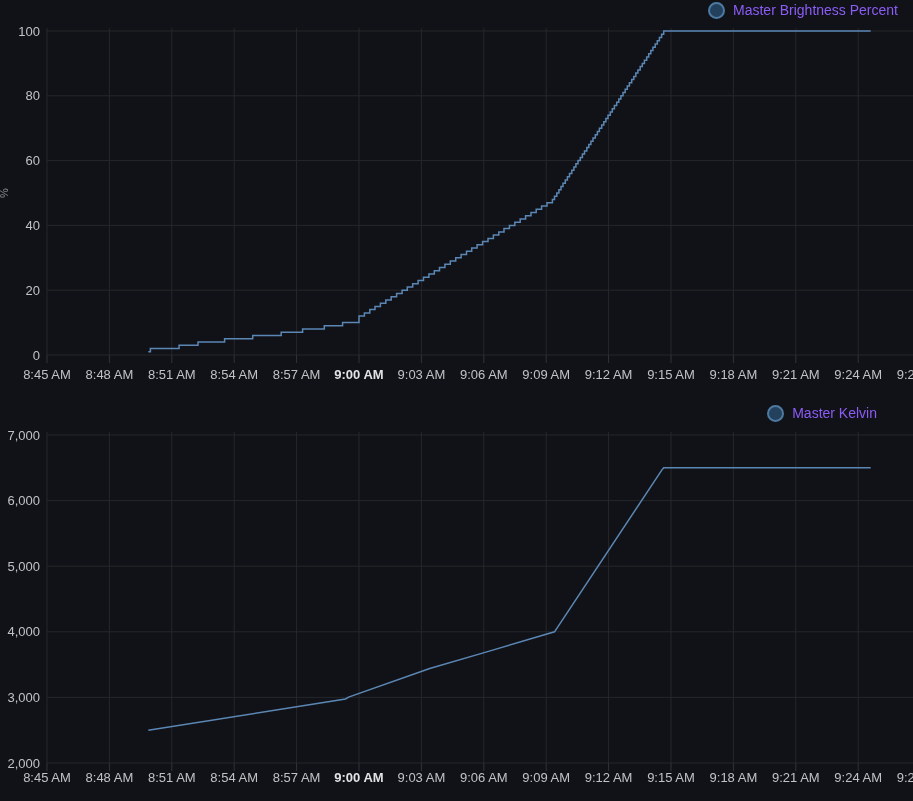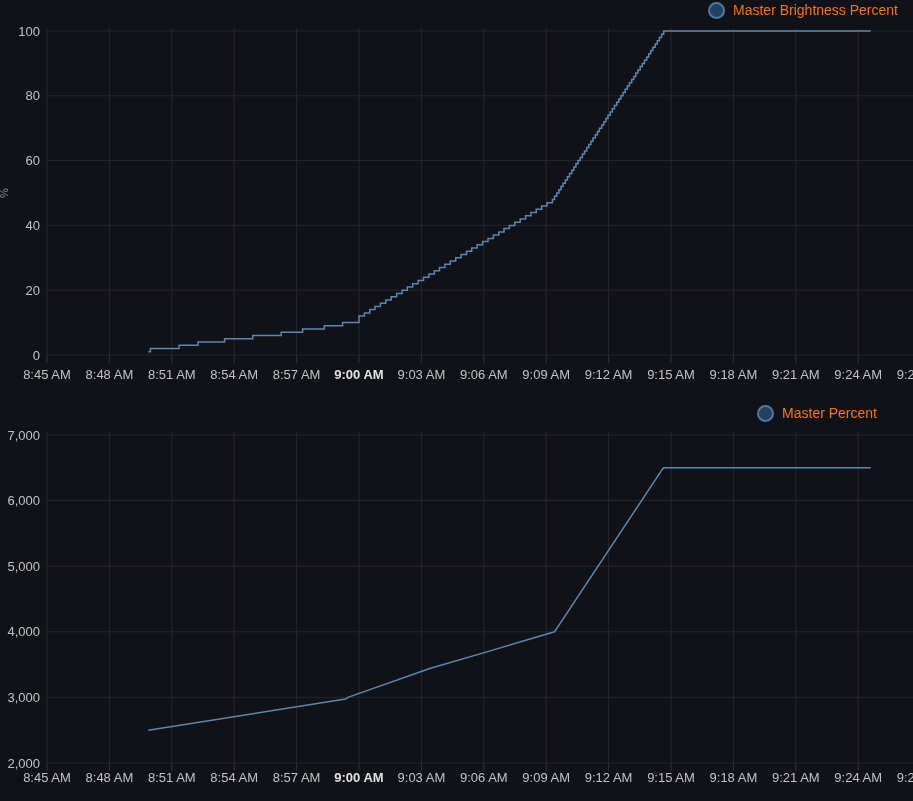--- a/index.html
+++ b/index.html
@@ -6,21 +6,21 @@
   .page{position:relative;width:913px;height:801px;background:#111217;overflow:hidden;
         font-family:"Liberation Sans",sans-serif;}
   .chart-svg{position:absolute;left:0;display:block;}
   #chart-0{top:0;}
   #chart-1{top:390px;}
   .legend{position:absolute;display:flex;align-items:center;gap:8px;height:17px;}
   .legend-0{top:2px;right:15px;}
   .legend-1{top:405px;right:36px;}
   .legend-dot{width:13px;height:13px;border-radius:50%;background:#23405c;border:2px solid #4d7aa3;
               box-sizing:content-box;}
-  .legend-label{color:#f97316;font-size:14px;line-height:17px;white-space:nowrap;}
+  .legend-label{color:#8b5cf6;font-size:14px;line-height:17px;white-space:nowrap;}
   text{font-family:"Liberation Sans",sans-serif;}
 </style>
 </head>
 <body>
 
 <div class="page" style="background: rgb(17, 18, 23);">
 
   <div class="legend legend-0">
     <span class="legend-dot" style="background: rgb(35, 64, 92); border-color: rgb(77, 122, 163);"></span>
     <span class="legend-label">Master Brightness Percent</span>
@@ -89,21 +89,21 @@
         <text x="40" y="165.1" text-anchor="end" font-size="13" fill="#c0c2c5">60</text>
         <text x="40" y="100.3" text-anchor="end" font-size="13" fill="#c0c2c5">80</text>
         <text x="40" y="35.5" text-anchor="end" font-size="13" fill="#c0c2c5">100</text>
         <text x="8" y="193" text-anchor="middle" font-size="11" fill="#8e9094" transform="rotate(-90 8 193)">%</text>
       </g>
       <path d="M148.3 351.8L150.4 351.8L150.4 348.5L179.1 348.5L179.1 345.3L198 345.3L198 342L224.6 342L224.6 338.8L252.7 338.8L252.7 335.6L281.2 335.6L281.2 332.3L302.6 332.3L302.6 329.1L324.3 329.1L324.3 325.8L342.6 325.8L342.6 322.6L359 322.6L359 316.1L364.4 316.1L364.4 312.9L369.8 312.9L369.8 309.6L375 309.6L375 306.4L380.4 306.4L380.4 303.2L385.8 303.2L385.8 299.9L391.2 299.9L391.2 296.7L396.6 296.7L396.6 293.4L402.1 293.4L402.1 290.2L407.3 290.2L407.3 287L412.7 287L412.7 283.7L418.1 283.7L418.1 280.5L423.5 280.5L423.5 277.2L428.9 277.2L428.9 274L434.3 274L434.3 270.8L439.5 270.8L439.5 267.5L444.9 267.5L444.9 264.3L450.3 264.3L450.3 261L455.7 261L455.7 257.8L461.1 257.8L461.1 254.6L466.5 254.6L466.5 251.3L471.7 251.3L471.7 248.1L477.1 248.1L477.1 244.8L482.6 244.8L482.6 241.6L488 241.6L488 238.4L493.4 238.4L493.4 235.1L498.8 235.1L498.8 231.9L504 231.9L504 228.6L509.4 228.6L509.4 225.4L514.8 225.4L514.8 222.2L520.2 222.2L520.2 218.9L525.6 218.9L525.6 215.7L531 215.7L531 212.4L536.2 212.4L536.2 209.2L541.6 209.2L541.6 206L547 206L547 202.7L552.4 202.7L552.4 199.5L554.5 199.5L554.5 196.2L556.8 196.2L556.8 193L558.9 193L558.9 189.8L561 189.8L561 186.5L563 186.5L563 183.3L565.3 183.3L565.3 180L567.4 180L567.4 176.8L569.5 176.8L569.5 173.6L571.8 173.6L571.8 170.3L573.9 170.3L573.9 167.1L575.9 167.1L575.9 163.8L578 163.8L578 160.6L580.3 160.6L580.3 157.4L582.4 157.4L582.4 154.1L584.5 154.1L584.5 150.9L586.8 150.9L586.8 147.6L588.8 147.6L588.8 144.4L590.9 144.4L590.9 141.2L593 141.2L593 137.9L595.3 137.9L595.3 134.7L597.4 134.7L597.4 131.4L599.4 131.4L599.4 128.2L601.7 128.2L601.7 125L603.8 125L603.8 121.7L605.9 121.7L605.9 118.5L608 118.5L608 115.2L610.3 115.2L610.3 112L612.3 112L612.3 108.8L614.4 108.8L614.4 105.5L616.7 105.5L616.7 102.3L618.8 102.3L618.8 99L620.9 99L620.9 95.8L623 95.8L623 92.6L625.2 92.6L625.2 89.3L627.3 89.3L627.3 86.1L629.4 86.1L629.4 82.8L631.7 82.8L631.7 79.6L633.8 79.6L633.8 76.4L635.8 76.4L635.8 73.1L637.9 73.1L637.9 69.9L640.2 69.9L640.2 66.6L642.3 66.6L642.3 63.4L644.4 63.4L644.4 60.2L646.7 60.2L646.7 56.9L648.7 56.9L648.7 53.7L650.8 53.7L650.8 50.4L652.9 50.4L652.9 47.2L655.2 47.2L655.2 44L657.3 44L657.3 40.7L659.4 40.7L659.4 37.5L661.6 37.5L661.6 34.2L663.7 34.2L663.7 31L870.7 31L870.7 31" fill="none" stroke="#5b87b5" stroke-width="1.5" stroke-linejoin="miter"></path>
     </svg>
 
   <div class="legend legend-1">
     <span class="legend-dot" style="background: rgb(35, 64, 92); border-color: rgb(77, 122, 163);"></span>
-    <span class="legend-label">Master Percent</span>
+    <span class="legend-label">Master Kelvin</span>
   </div>
 
   <svg id="chart-1" class="chart-svg" width="913" height="411">
       <g>
         <line x1="47" y1="373" x2="913" y2="373" stroke="#26272b" stroke-width="1"></line>
         <line x1="47" y1="307.4" x2="913" y2="307.4" stroke="#26272b" stroke-width="1"></line>
         <line x1="47" y1="241.8" x2="913" y2="241.8" stroke="#26272b" stroke-width="1"></line>
         <line x1="47" y1="176.2" x2="913" y2="176.2" stroke="#26272b" stroke-width="1"></line>
         <line x1="47" y1="110.6" x2="913" y2="110.6" stroke="#26272b" stroke-width="1"></line>
         <line x1="47" y1="45" x2="913" y2="45" stroke="#26272b" stroke-width="1"></line>

